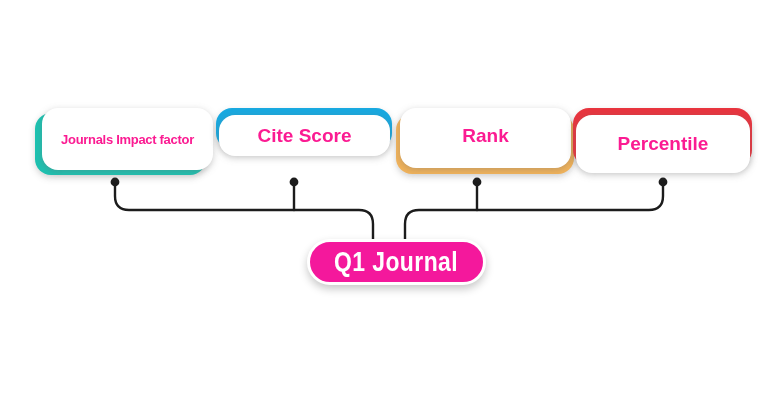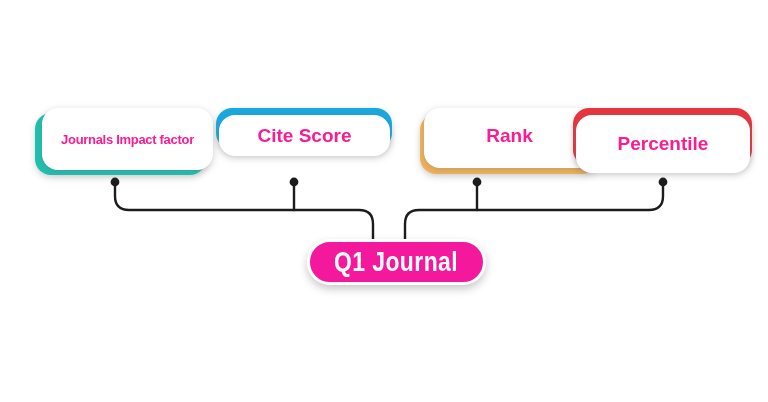--- a/index.html
+++ b/index.html
@@ -54,21 +54,21 @@
     font-weight: 700;
     white-space: nowrap;
     font-size: 19px;
   }
   
   .b1 { left: 42px;  top: 108px; width: 171px; height: 62px; }
   .b1 .accent { transform: translate(-7px, 5px); }
   .b1 .label  { font-size: 13px; letter-spacing: -0.3px; }
   .b2 { left: 219px; top: 115px; width: 171px; height: 41px; }
   .b2 .accent { left: -3px; right: -2px; transform: translateY(-7px); }
-  .b3 { left: 424px; top: 108px; width: 171px; height: 60px; }
+  .b3 { left: 400px; top: 108px; width: 171px; height: 60px; }
   .b3 .accent { left: -4px; right: -3px; transform: translateY(6px); }
   .b3 .label  { position: relative; top: -2px; }
   .b4 { left: 576px; top: 115px; width: 174px; height: 58px; text-decoration: underline; }
   .b4 .accent { left: -3px; right: -2px; transform: translateY(-7px); }
   .pill {
     position: absolute;
     left: 307px; top: 239px;
     width: 173px; height: 40px;
     background: var(--pill-bg, #f4189c);
     border: 3px solid #ffffff;

